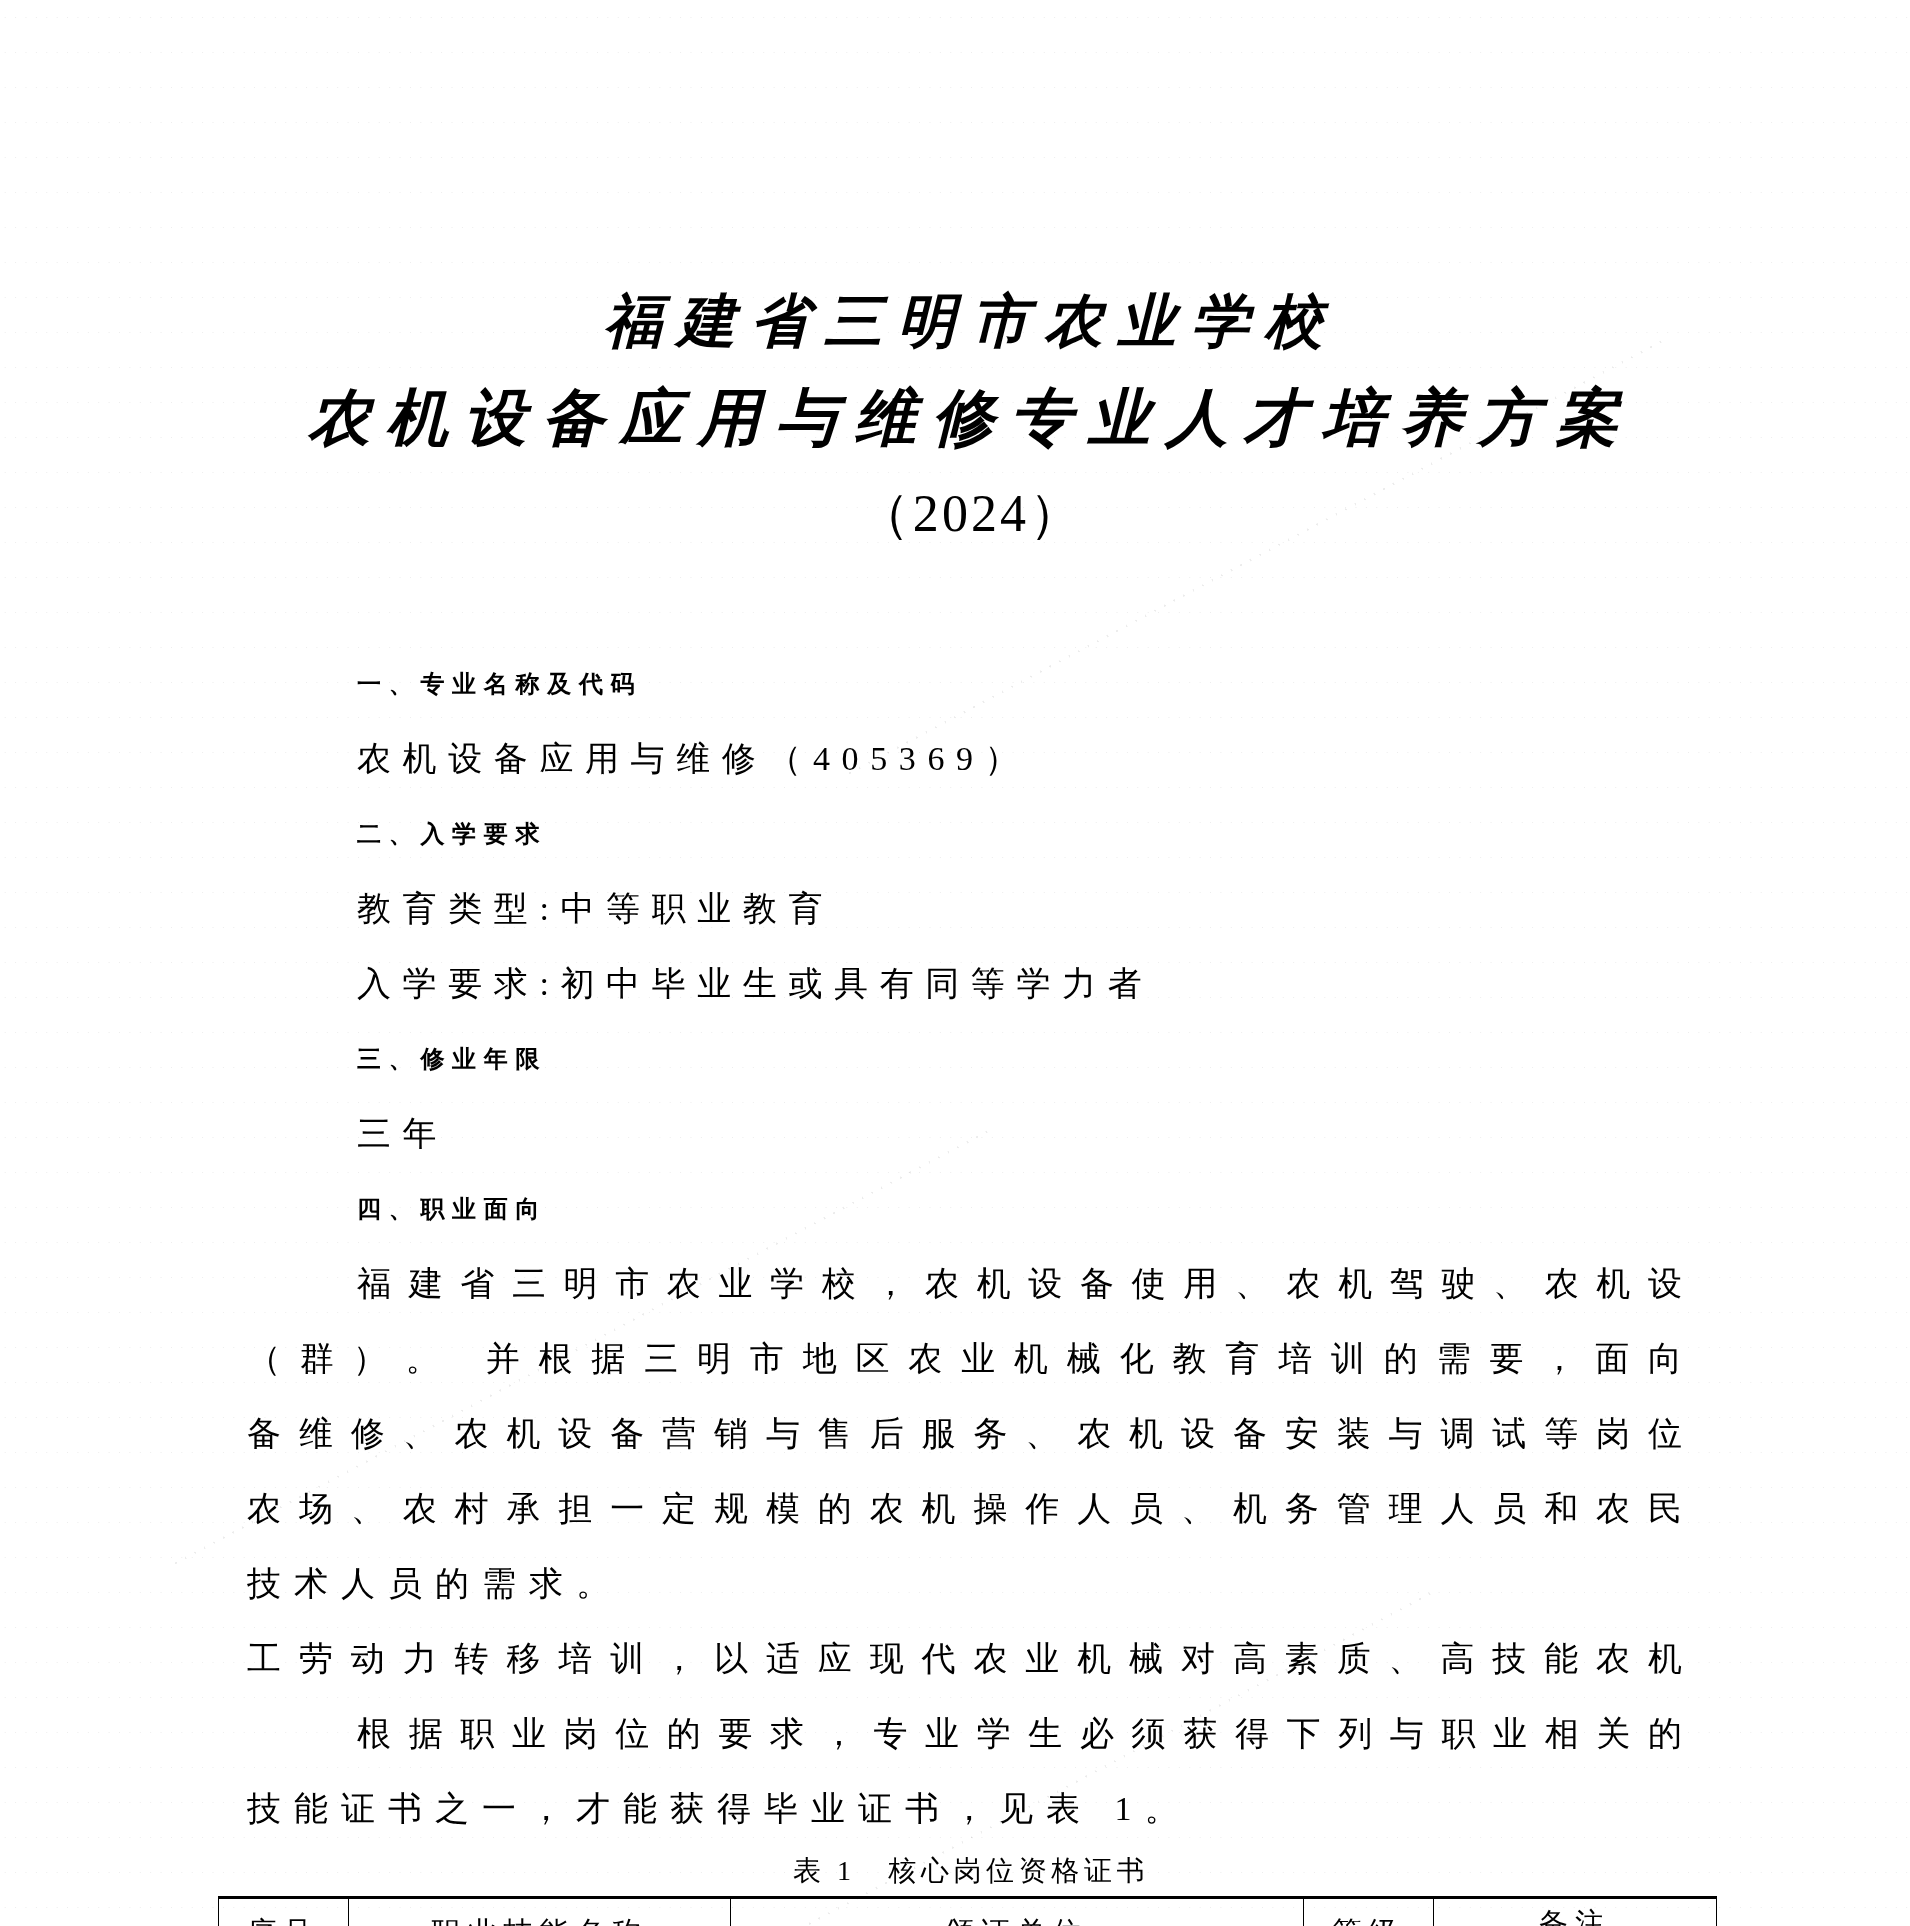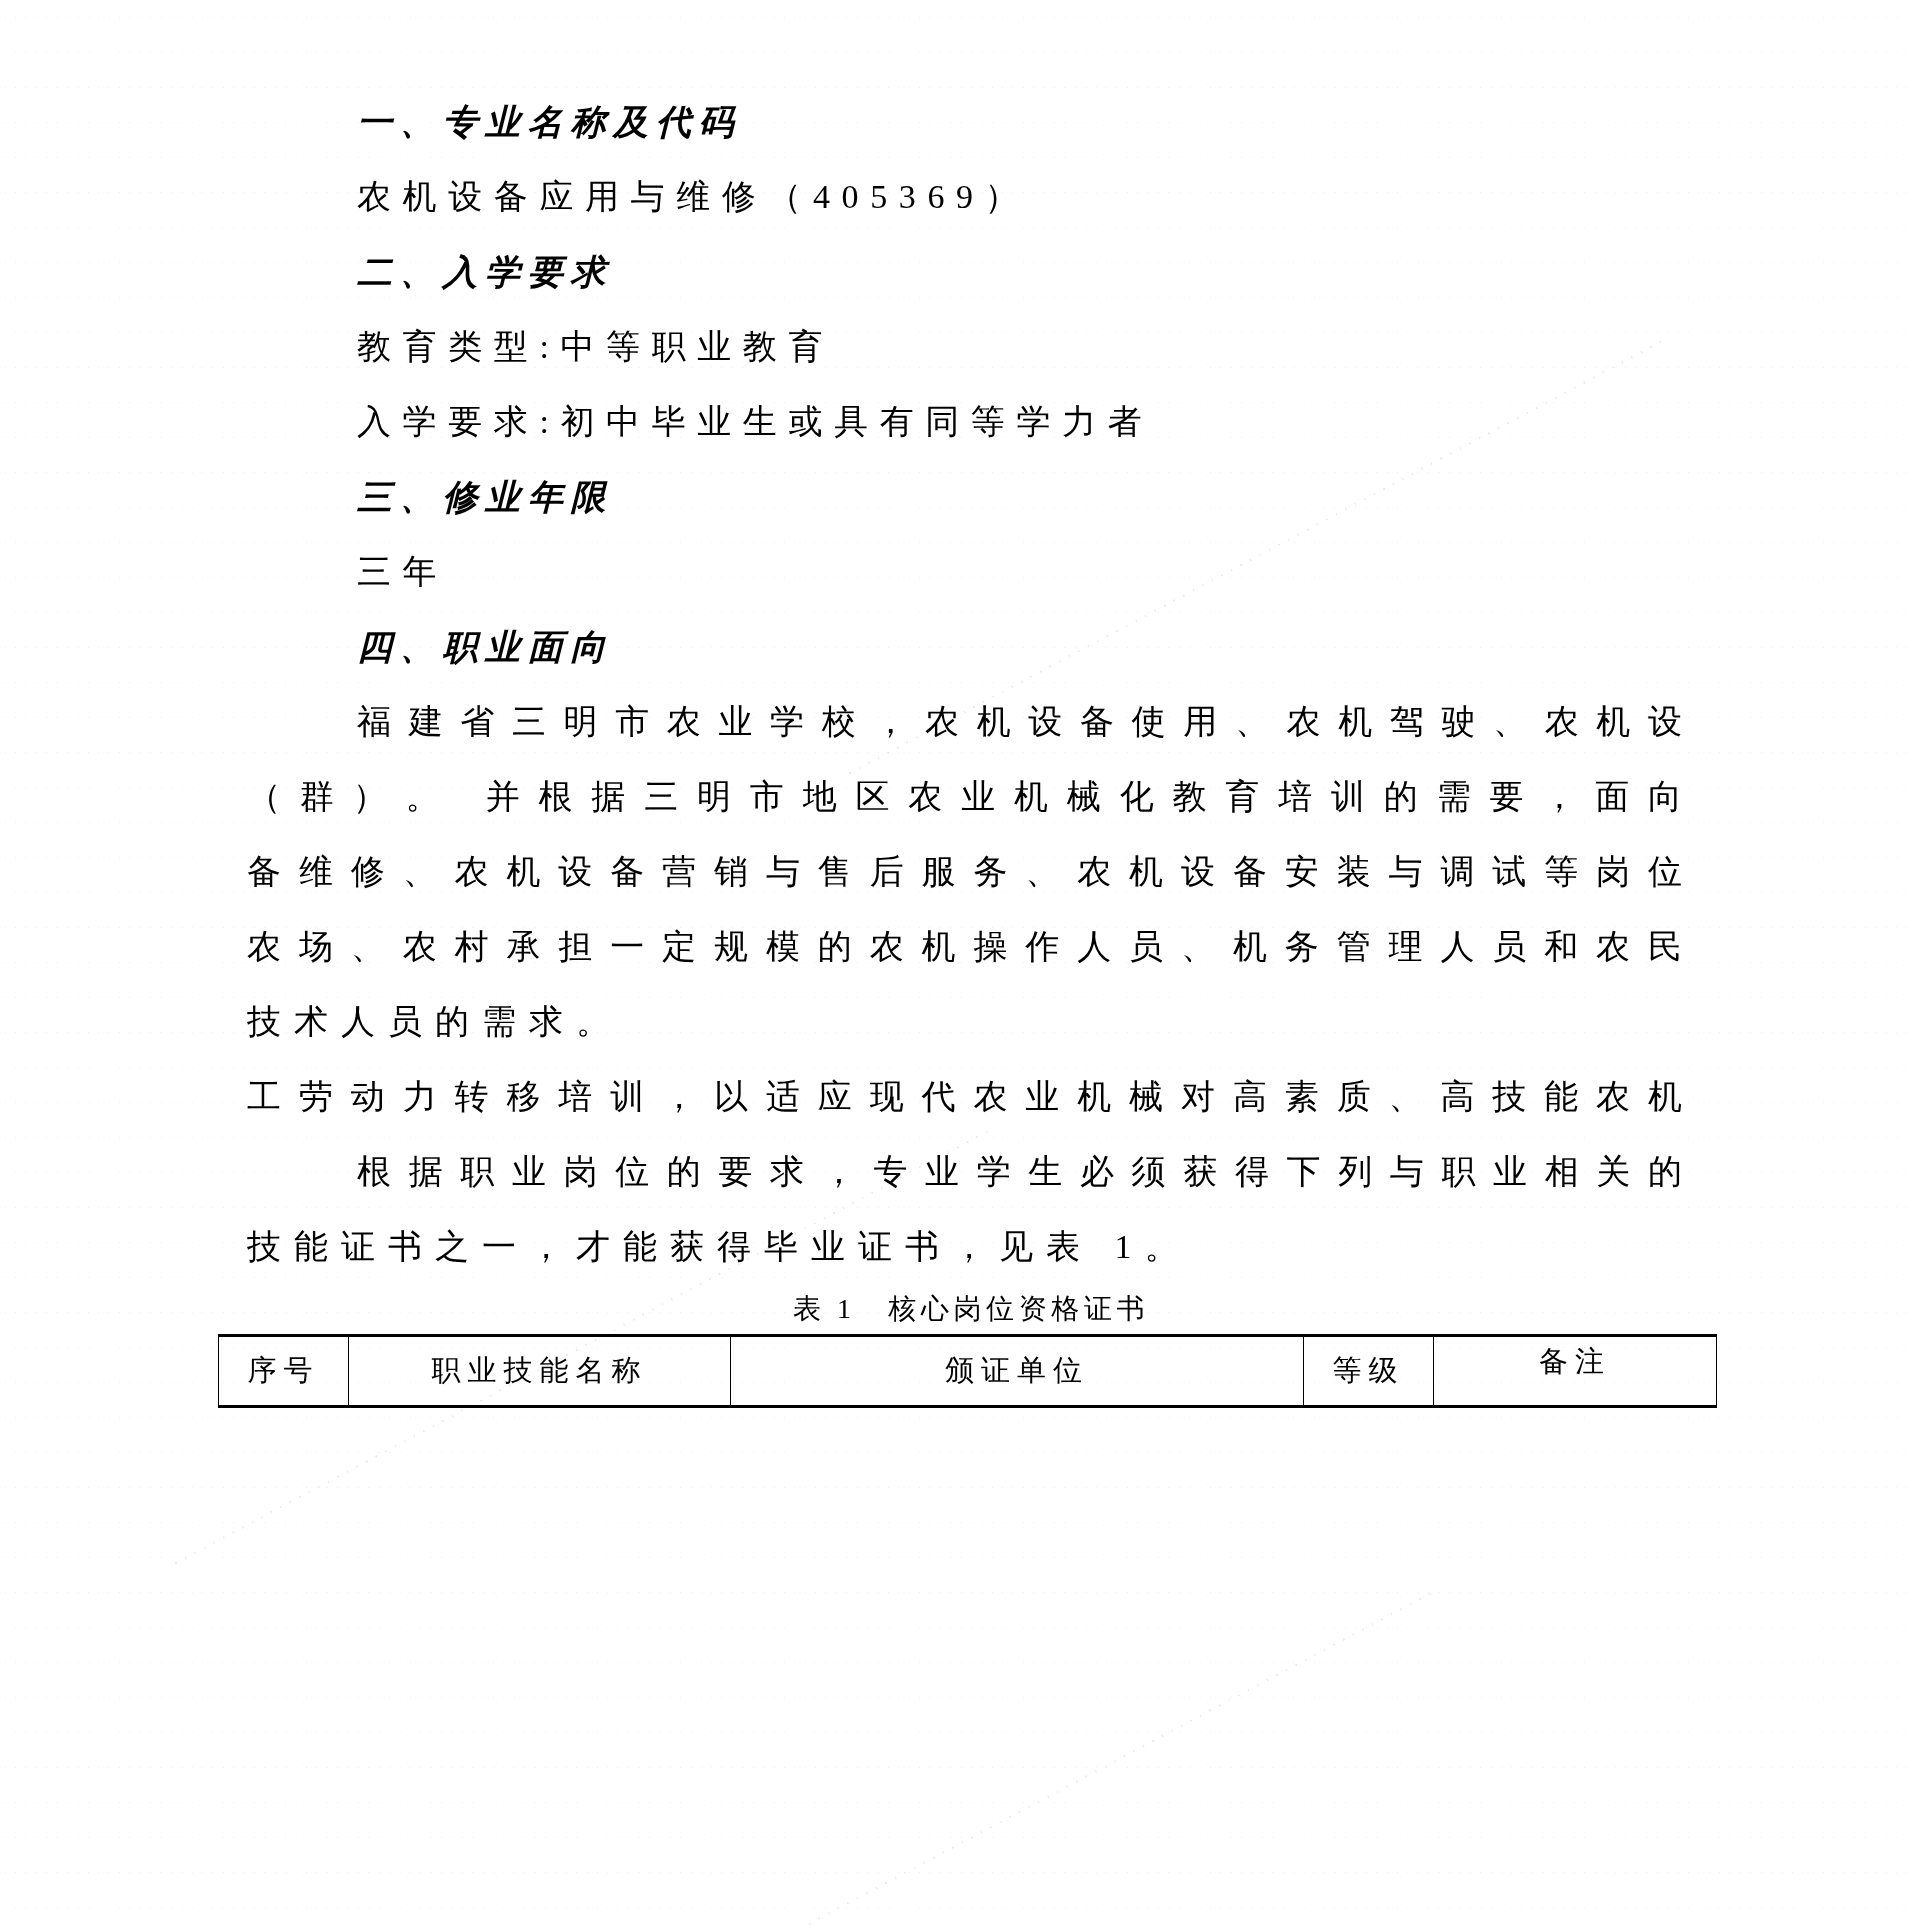--- a/index.html
+++ b/index.html
@@ -46,25 +46,24 @@
     font-size: 62px; line-height: 96px; letter-spacing: 16px;
     font-weight: bold; font-style: italic;
   }
   .t3 { font-size: 52px; line-height: 96px; letter-spacing: 3.1px; }
 
   .sections { margin-top: 84px; }
 
   .h {
     font-family: "Liberation Sans", "DejaVu Sans", sans-serif;
     font-weight: bold;
-    font-size: 35px; letter-spacing: 7.7px;
+    font-size: 24px; letter-spacing: 7.7px;
     height: 75px; line-height: 75px;
     padding-left: 110px;
     white-space: nowrap;
-    font-style: italic;
   }
   .bl {
     font-size: 34px; letter-spacing: 11.6px;
     height: 75px; line-height: 75px;
     padding-left: 110px;
     white-space: nowrap;
   }
   .pl {
     font-size: 34px; letter-spacing: 13px;
     height: 75px; line-height: 75px;
@@ -106,20 +105,25 @@
 <body>
 
 <div class="page">
 
   <div class="streak" style="left:1252px; top:96px;"></div>
   <div class="streak" style="left:578px; top:886px;"></div>
   <div class="streak" style="left:1021px; top:1348px;"></div>
 
   <div class="content">
 
+    <div class="title-block">
+      <div class="t1">福建省三明市农业学校</div>
+      <div class="t2">农机设备应用与维修专业人才培养方案</div>
+      <div class="t3">（2024）</div>
+    </div>
 
     <div class="sections">
       <div class="h">一、专业名称及代码</div>
       <div class="bl">农机设备应用与维修（405369）</div>
 
       <div class="h">二、入学要求</div>
       <div class="bl">教育类型:中等职业教育</div>
       <div class="bl">入学要求:初中毕业生或具有同等学力者</div>
 
       <div class="h">三、修业年限</div>

